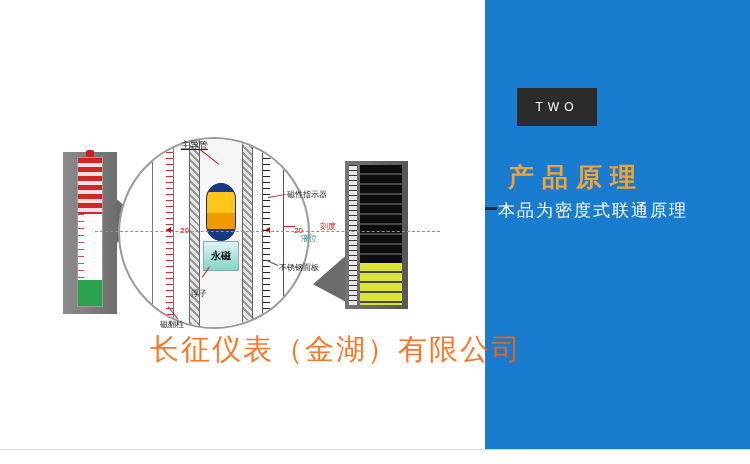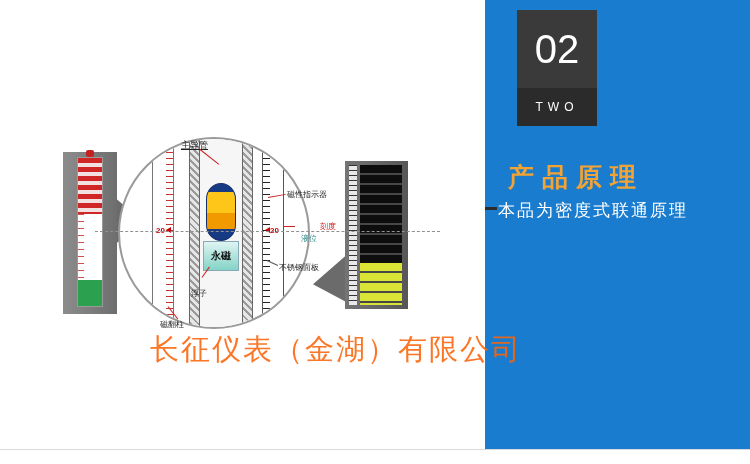--- a/index.html
+++ b/index.html
@@ -46,21 +46,21 @@
         background:repeating-linear-gradient(45deg,#9a9a9a 0 2px,#e6e6e6 2px 5px);
         border-left:1px solid #666;border-right:1px solid #666;}
   .wall-l{left:69px;}  .wall-r{left:122px;}
   .float{position:absolute;left:86px;top:44px;width:30px;height:58px;border-radius:15px/16px;
          background:linear-gradient(to bottom,#173a85 0 15%,#ffc61a 15% 52%,#f09a00 52% 80%,#173a85 80% 100%);
          border:1px solid #14306b;box-sizing:border-box;z-index:2;}
   .magnet{position:absolute;left:83px;top:102px;width:36px;height:30px;box-sizing:border-box;
           background:linear-gradient(to bottom,#dff4f2,#84d3c6);border:1px solid #89aab4;
           display:flex;align-items:center;justify-content:center;
           font-size:10px;font-weight:bold;color:#111;z-index:2;}
-  .rv{position:absolute;font-size:8px;font-weight:bold;color:#c00;z-index:4;}
+  .rv{position:absolute;font-size:8px;font-weight:normal;color:#c00;z-index:4;margin-left:24px;}
   .rv-l{left:36px;top:87px;}  .rv-r{left:150px;top:87px;}
   .lv-arrow{position:absolute;width:0;height:0;border-top:3px solid transparent;
             border-bottom:3px solid transparent;border-right:5px solid #c00;z-index:4;}
   .la-l{left:46px;top:88px;}  .la-r{left:145px;top:88px;}
 
   
   .ind-panel{position:absolute;left:345px;top:161px;width:63px;height:148px;
              background:linear-gradient(90deg,#757575,#565656);z-index:2;}
   .ind-scale{position:absolute;left:4px;top:4px;width:8px;height:140px;background-color:#e8e8e8;
              background-image:repeating-linear-gradient(to bottom,#333 0 1px,transparent 1px 5px);}
@@ -156,21 +156,20 @@
     <div class="leader ld-mag"></div>
     <div class="leader ld-scale"></div>
     <div class="leader ld-steel"></div>
     <div class="leader ld-flap"></div>
     <div class="leader ld-float"></div>
 
     <div class="watermark">长征仪表（金湖）有限公司</div>
   </div>
 
   <div class="blue">
-    <div class="numbox">02</div>
     <div class="wordbox">TWO</div>
     <div class="ptitle">产品原理</div>
     <div class="accent"></div>
     <div class="psub">本品为密度式联通原理</div>
   </div>
 
   <div class="bottom-line"></div>
 </div>
 
 </body></html>

